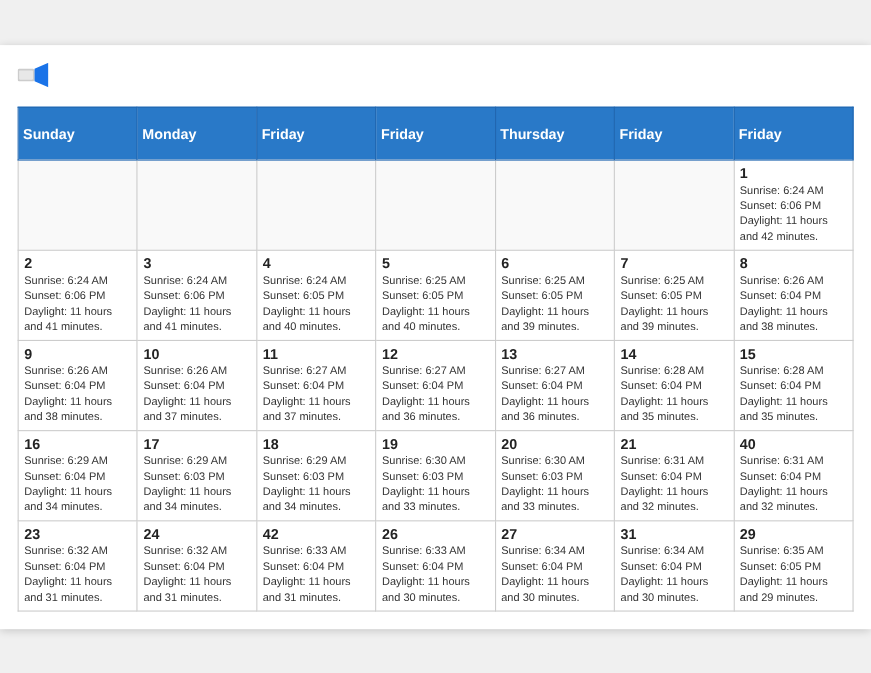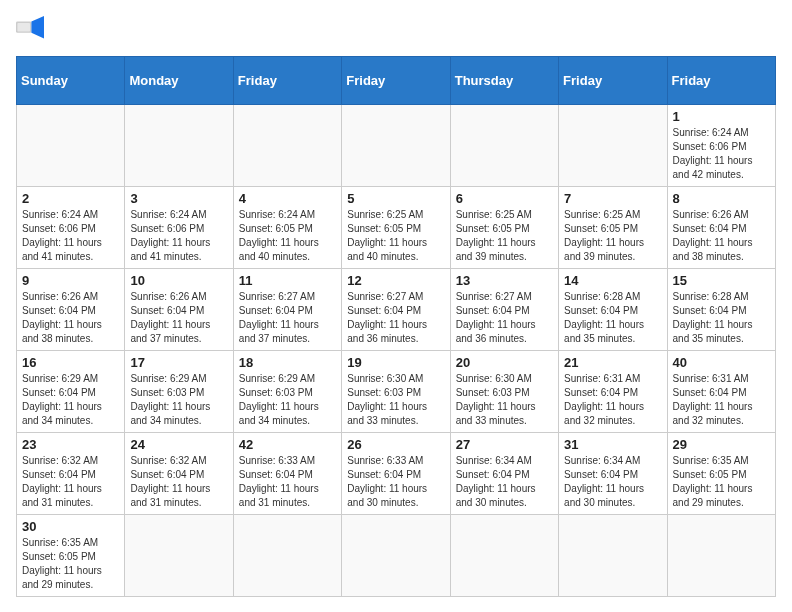--- a/index.html
+++ b/index.html
@@ -312,29 +312,15 @@
 Sunset: 6:04 PM
 Daylight: 11 hours and 30 minutes.</div>
           </td>
           <td>
             <div class="day-number">29</div>
             <div class="day-info" style="white-space: pre-line;">Sunrise: 6:35 AM
 Sunset: 6:05 PM
 Daylight: 11 hours and 29 minutes.</div>
           </td>
         </tr>
-        <tr class="last-row">
-          <td>
-            <div class="day-number">30</div>
-            <div class="day-info" style="white-space: pre-line;">Sunrise: 6:35 AM
-Sunset: 6:05 PM
-Daylight: 11 hours and 29 minutes.</div>
-          </td>
-          <td class="empty-cell"></td>
-          <td class="empty-cell"></td>
-          <td class="empty-cell"></td>
-          <td class="empty-cell"></td>
-          <td class="empty-cell"></td>
-          <td class="empty-cell"></td>
-        </tr>
       </tbody>
   </table>
 </div>
 
 </body></html>

